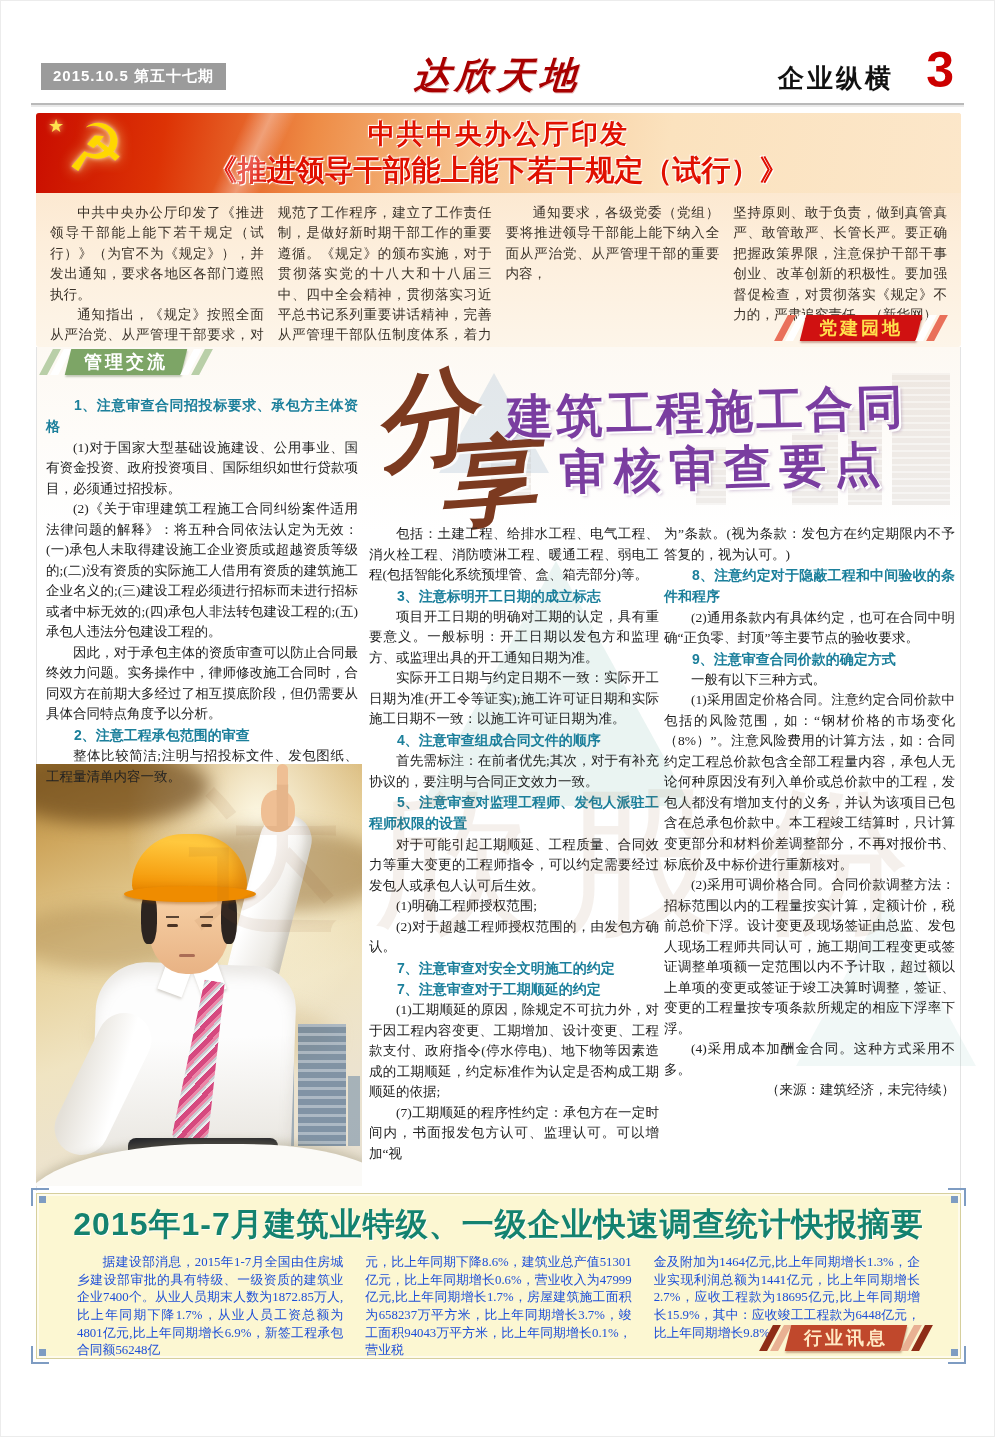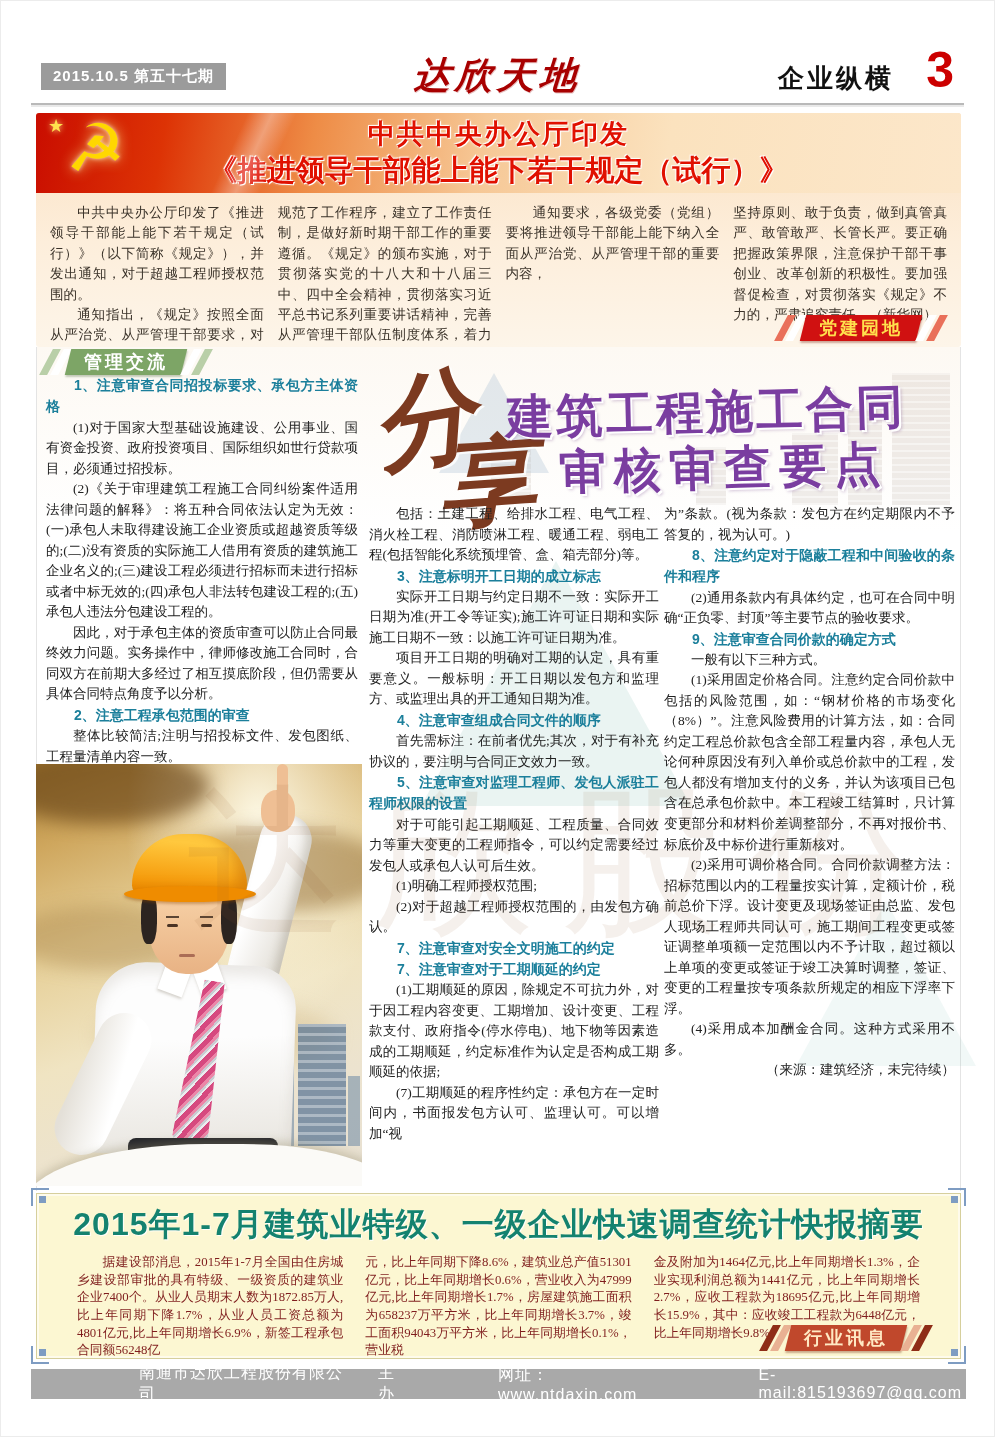--- a/index.html
+++ b/index.html
@@ -84,21 +84,21 @@
   .title-script{position:absolute;z-index:2;color:#7c3a20;font-weight:bold;font-style:italic;
         text-shadow:2px 2px 0 rgba(255,255,255,.8);}
   .ts1{left:372px;top:352px;font-size:102px;transform:rotate(-10deg);}
   .ts2{left:438px;top:418px;font-size:96px;transform:rotate(-4deg);}
   .title-main{position:absolute;z-index:2;color:#7a3da0;font-weight:bold;
         font-family:"Liberation Sans",sans-serif;
         text-shadow:2px 2px 0 #fff,3px 3px 3px rgba(90,40,120,.25);transform:rotate(-1.5deg);}
   .tm1{left:505px;top:380px;font-size:47px;letter-spacing:3px;}
   .tm2{left:558px;top:436px;font-size:47px;letter-spacing:8px;}
 
-  .col{position:absolute;z-index:2;font-size:13.5px;line-height:1.52;color:#222;text-align:justify;}
+  .col{position:absolute;z-index:2;font-size:13.5px;line-height:1.52;color:#222;text-align:justify;margin-top:20px;}
   .col .b-p{text-indent:2em;}
   .col .b-pc{text-indent:0;}
   .col .b-h{color:#1b7f9b;font-weight:bold;font-family:"Liberation Sans",sans-serif;
         text-indent:2em;font-size:14px;}
   .col .b-src{text-indent:0;text-align:right;}
   .col-left{left:45px;top:374px;width:312px;}
   .col-mid{left:368px;top:503px;width:290px;}
   .col-right{left:663px;top:503px;width:291px;}
 
   
@@ -156,21 +156,21 @@
   .corner::before{content:'';position:absolute;width:16px;height:16px;border:2px solid #7e9cc2;}
   .corner::after{content:'';position:absolute;width:7px;height:7px;background:#7e9cc2;}
   .c-tl{left:-6px;top:-6px;} .c-tl::before{left:0;top:0;border-right:none;border-bottom:none;} .c-tl::after{left:8px;top:8px;}
   .c-tr{right:-6px;top:-6px;} .c-tr::before{right:0;top:0;border-left:none;border-bottom:none;} .c-tr::after{right:8px;top:8px;}
   .c-bl{left:-6px;bottom:-6px;} .c-bl::before{left:0;bottom:0;border-right:none;border-top:none;} .c-bl::after{left:8px;bottom:8px;}
   .c-br{right:-6px;bottom:-6px;} .c-br::before{right:0;bottom:0;border-left:none;border-top:none;} .c-br::after{right:8px;bottom:8px;}
   .report-title{text-align:center;font-size:32px;font-weight:bold;color:#14826f;
      font-family:"Liberation Sans",sans-serif;letter-spacing:1px;margin-top:9px;
      text-shadow:1px 1px 0 rgba(255,255,255,.9);}
   .report-cols{display:flex;gap:22px;padding:7px 40px 0 40px;}
-  .report-col{flex:1;font-size:12.8px;line-height:1.38;color:#7f1d1d;text-align:justify;}
+  .report-col{flex:1;font-size:12.8px;line-height:1.38;color:#1d4ed8;text-align:justify;}
   .report-col .b-p{text-indent:2em;} .report-col .b-pc{text-indent:0;}
 
   
   .footer{position:absolute;left:30px;top:1368px;width:935px;height:30px;background:#a9a9a9;
      color:#fff;display:flex;align-items:center;font-family:"Liberation Sans",sans-serif;
      font-size:16px;letter-spacing:1px;}
   .footer .f1{margin-left:108px;} .footer .f2{margin-left:32px;}
   .footer .f3{margin-left:88px;} .footer .f4{margin-left:82px;}
 </style>
 </head>
@@ -188,21 +188,21 @@
     <div class="banner">
       <div class="emblem-star">★</div>
       <div class="emblem">☭</div>
       <div class="banner-title">
         <span class="l1">中共中央办公厅印发</span>
         <span class="l2">《推进领导干部能上能下若干规定（试行）》</span>
       </div>
     </div>
     <div class="party-cols">
       <div class="party-col">
-          <div class="b-p">中共中央办公厅印发了《推进领导干部能上能下若干规定（试行）》（以下简称《规定》），并发出通知，对于超越工程师授权范围的。</div>
+          <div class="b-p">中共中央办公厅印发了《推进领导干部能上能下若干规定（试行）》（为官不为《规定》），并发出通知，要求各地区各部门遵照执行。</div>
           <div class="b-p">通知指出，《规定》按照全面从严治党、从严管理干部要求，对解决干部能上不能下问题作出具体规定，</div>
         </div>
       <div class="party-col">
           <div class="b-pc">规范了工作程序，建立了工作责任制，是做好新时期干部工作的重要遵循。《规定》的颁布实施，对于贯彻落实党的十八大和十八届三中、四中全会精神，贯彻落实习近平总书记系列重要讲话精神，完善从严管理干部队伍制度体系，着力解决为官不正、</div>
         </div>
       <div class="party-col">
           <div class="b-p">通知要求，各级党委（党组）要将推进领导干部能上能下纳入全面从严治党、从严管理干部的重要内容，</div>
         </div>
       <div class="party-col">
           <div class="b-pc">坚持原则、敢于负责，做到真管真严、敢管敢严、长管长严。要正确把握政策界限，注意保护干部干事创业、改革创新的积极性。要加强督促检查，对贯彻落实《规定》不力的，严肃追究责任。（新华网）</div>
@@ -252,22 +252,22 @@
       <div class="b-h">1、注意审查合同招投标要求、承包方主体资格</div>
       <div class="b-p">(1)对于国家大型基础设施建设、公用事业、国有资金投资、政府投资项目、国际组织如世行贷款项目，必须通过招投标。</div>
       <div class="b-p">(2)《关于审理建筑工程施工合同纠纷案件适用法律问题的解释》：将五种合同依法认定为无效：(一)承包人未取得建设施工企业资质或超越资质等级的;(二)没有资质的实际施工人借用有资质的建筑施工企业名义的;(三)建设工程必须进行招标而未进行招标或者中标无效的;(四)承包人非法转包建设工程的;(五)承包人违法分包建设工程的。</div>
       <div class="b-p">因此，对于承包主体的资质审查可以防止合同最终效力问题。实务操作中，律师修改施工合同时，合同双方在前期大多经过了相互摸底阶段，但仍需要从具体合同特点角度予以分析。</div>
       <div class="b-h">2、注意工程承包范围的审查</div>
       <div class="b-p">整体比较简洁;注明与招投标文件、发包图纸、工程量清单内容一致。</div>
     </div>
   <div class="col col-mid">
       <div class="b-p">包括：土建工程、给排水工程、电气工程、消火栓工程、消防喷淋工程、暖通工程、弱电工程(包括智能化系统预埋管、盒、箱壳部分)等。</div>
       <div class="b-h">3、注意标明开工日期的成立标志</div>
+      <div class="b-p">项目开工日期的明确对工期的认定，具有重要意义。一般标明：开工日期以发包方和监理方、或监理出具的开工通知日期为准。</div>
       <div class="b-p">实际开工日期与约定日期不一致：实际开工日期为准(开工令等证实);施工许可证日期和实际施工日期不一致：以施工许可证日期为准。</div>
-      <div class="b-p">项目开工日期的明确对工期的认定，具有重要意义。一般标明：开工日期以发包方和监理方、或监理出具的开工通知日期为准。</div>
       <div class="b-h">4、注意审查组成合同文件的顺序</div>
       <div class="b-p">首先需标注：在前者优先;其次，对于有补充协议的，要注明与合同正文效力一致。</div>
       <div class="b-h">5、注意审查对监理工程师、发包人派驻工程师权限的设置</div>
       <div class="b-p">对于可能引起工期顺延、工程质量、合同效力等重大变更的工程师指令，可以约定需要经过发包人或承包人认可后生效。</div>
       <div class="b-p">(1)明确工程师授权范围;</div>
       <div class="b-p">(2)对于超越工程师授权范围的，由发包方确认。</div>
       <div class="b-h">7、注意审查对安全文明施工的约定</div>
       <div class="b-h">7、注意审查对于工期顺延的约定</div>
       <div class="b-p">(1)工期顺延的原因，除规定不可抗力外，对于因工程内容变更、工期增加、设计变更、工程款支付、政府指令(停水停电)、地下物等因素造成的工期顺延，约定标准作为认定是否构成工期顺延的依据;</div>
       <div class="b-p">(7)工期顺延的程序性约定：承包方在一定时间内，书面报发包方认可、监理认可。可以增加“视</div>
@@ -335,20 +335,14 @@
       <span class="chev o"></span>
       <span class="chev i"></span>
       <span class="body">
           <span>行业讯息</span>
         </span>
       <span class="chev i r"></span>
       <span class="chev o r"></span>
     </div>
   </div>
 
-  <div class="footer">
-    <span class="f1">南通市达欣工程股份有限公司</span>
-    <span class="f2">主办</span>
-    <span class="f3">网址：www.ntdaxin.com</span>
-    <span class="f4">E-mail:815193697@qq.com</span>
-  </div>
 
 </div>
 
 </body></html>

